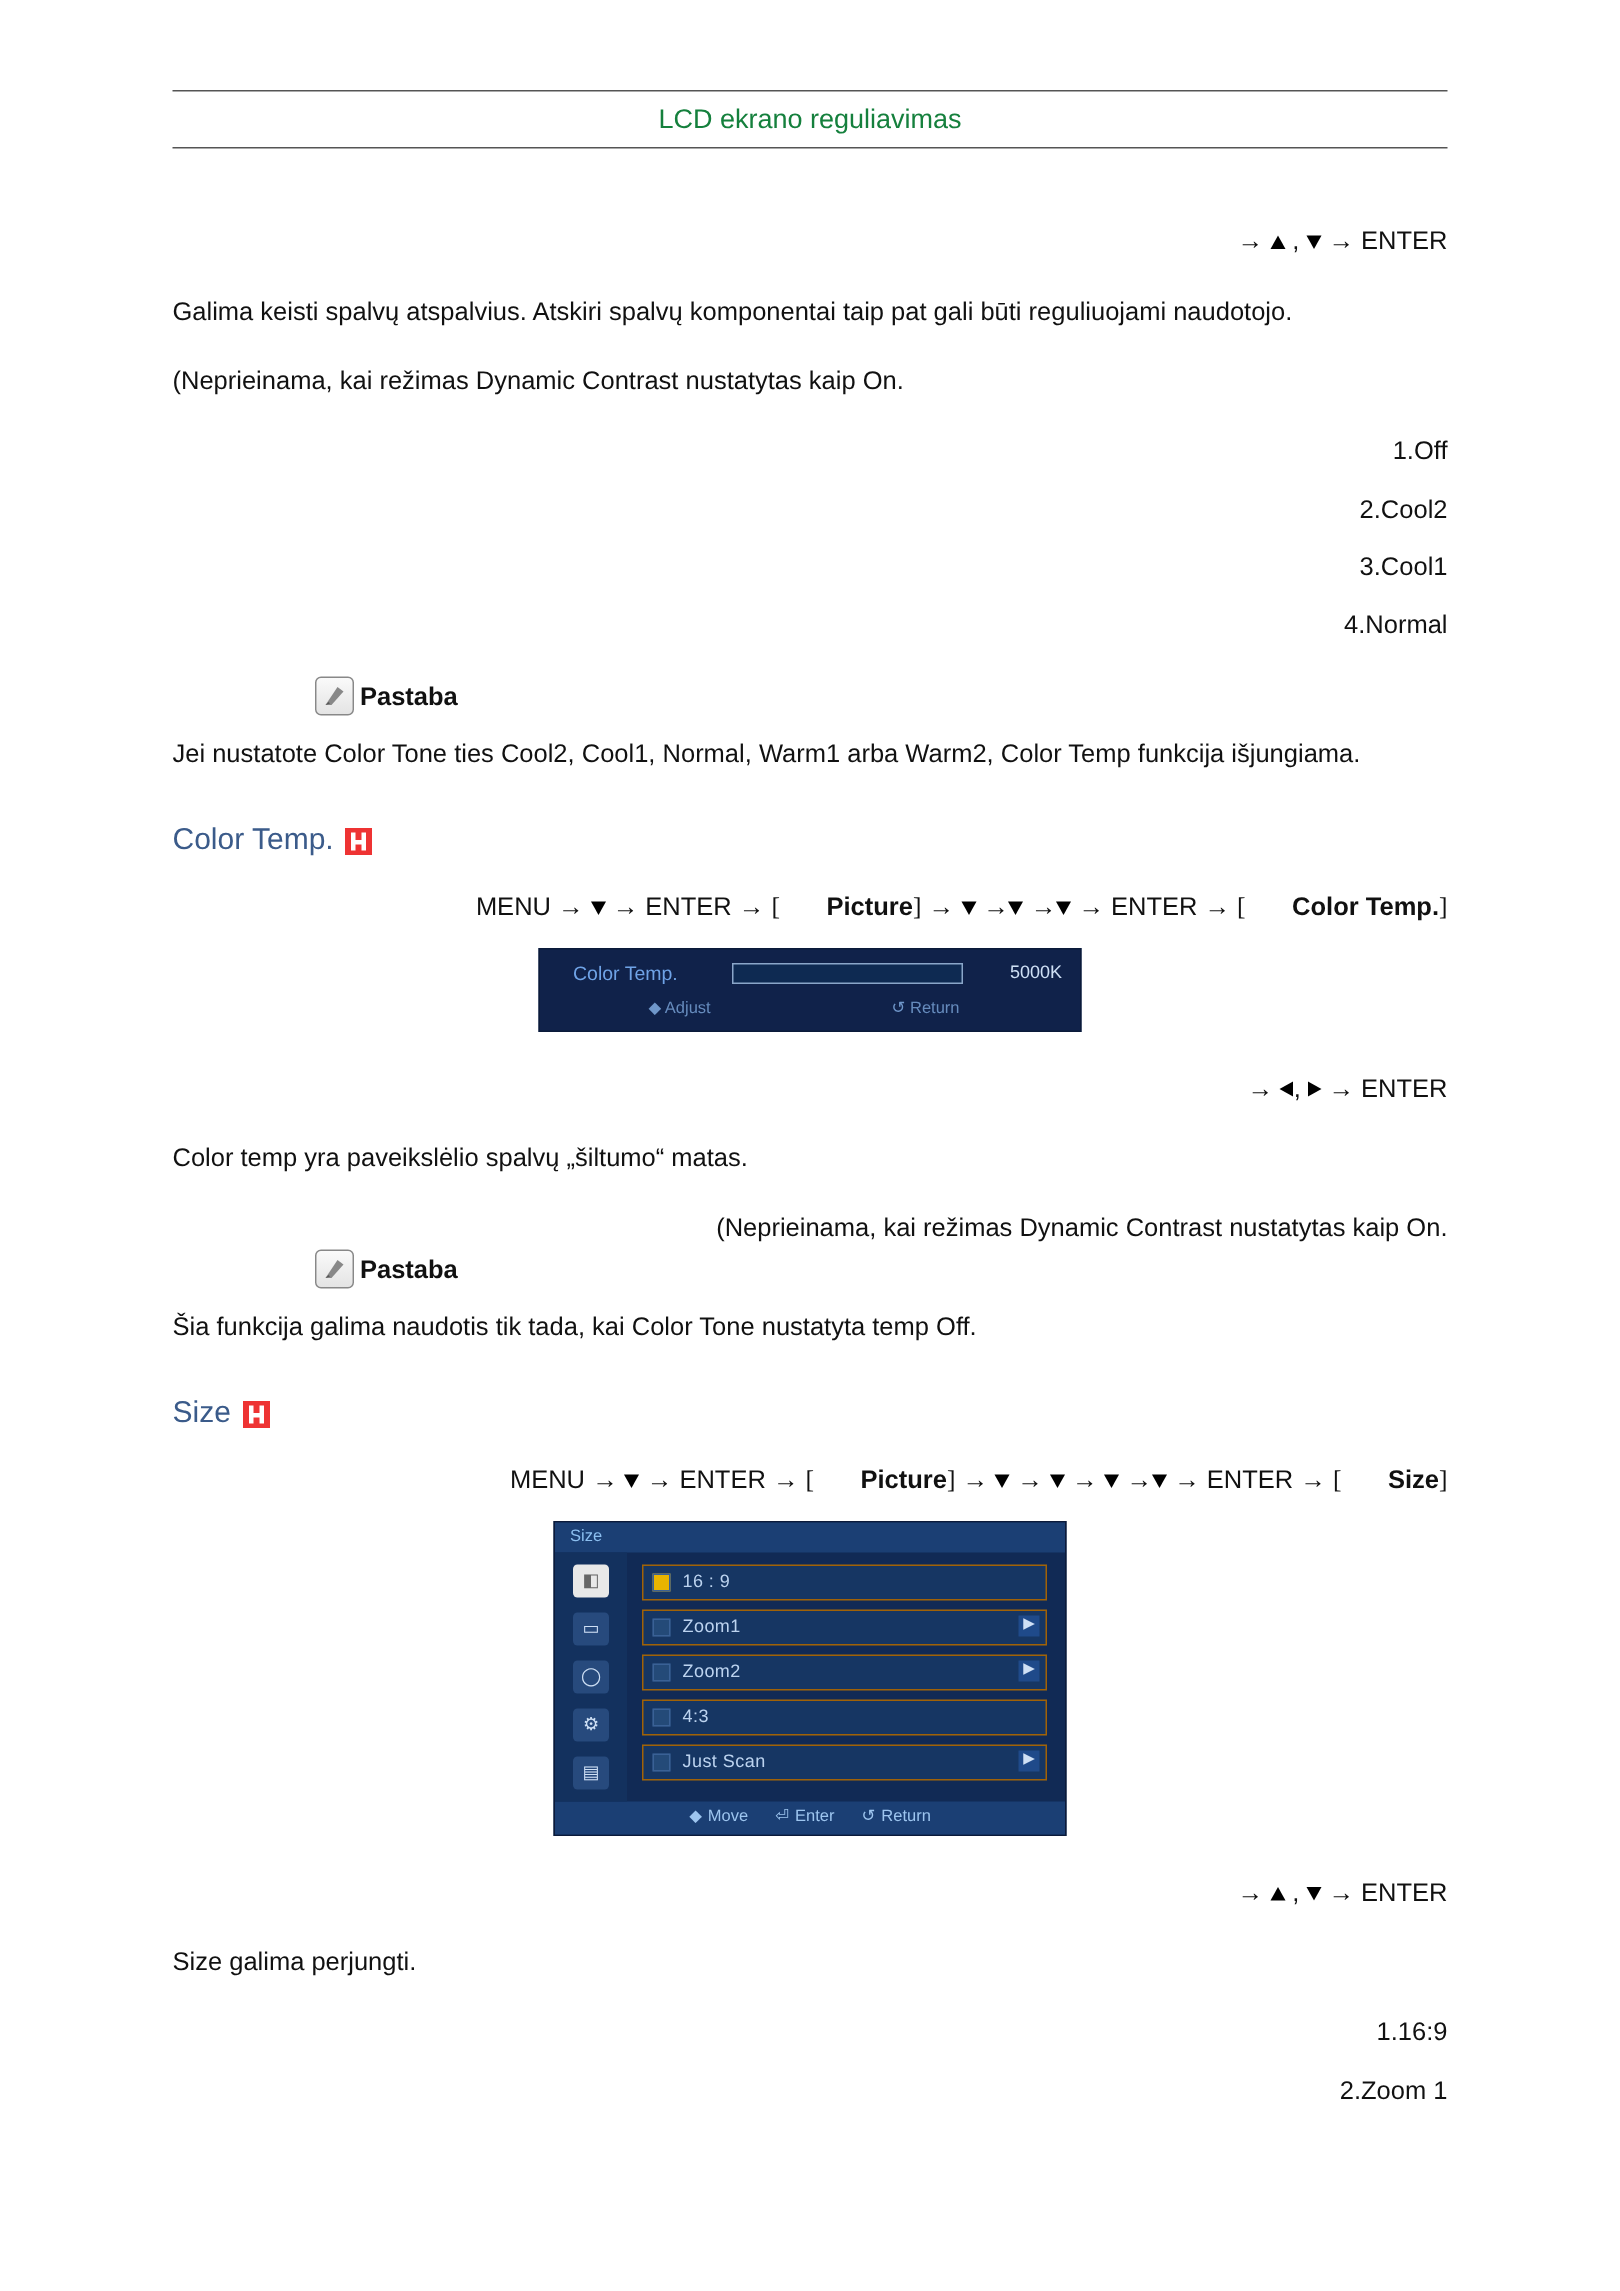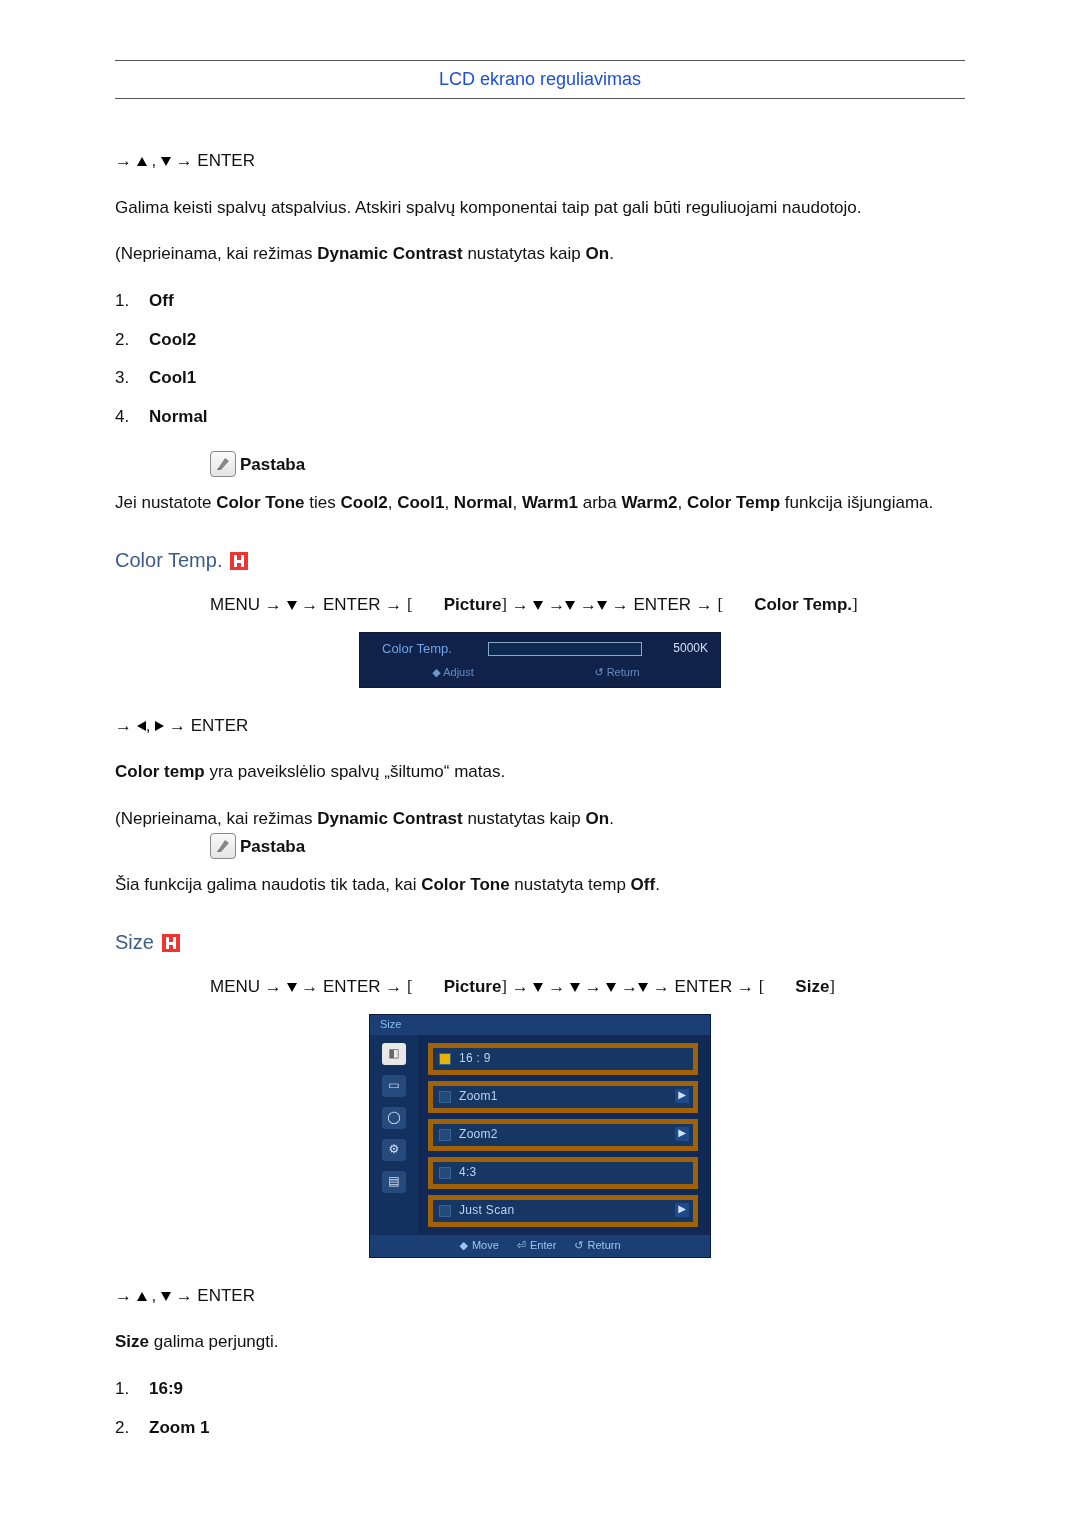--- a/index.html
+++ b/index.html
@@ -17,35 +17,36 @@
     box-sizing: border-box;
     padding: 50px 115px 60px 115px;
   }
   .rule-top {
     border-top: 1px solid #555;
     margin: 10px 0 8px 0;
   }
   .header-title {
     text-align: center;
     font-size: 18px;
-    color: #1d4ed8;
+    color: #15803d;
     margin-bottom: 8px;
   }
   .rule-mid {
     border-top: 1px solid #555;
     margin-bottom: 50px;
   }
   .body {
     font-size: 17px;
     line-height: 1.45;
     color: #111;
   }
   .indent {
     margin-left: 95px;
     margin-right: 0;
+    text-align: right;
   }
   .para {
     margin: 0 0 22px 0;
     text-align: justify;
   }
   .nav-line {
     margin: 0 0 22px 0;
   }
   ol.opts {
     list-style: none;
@@ -53,21 +54,21 @@
     padding: 0;
   }
   ol.opts li {
     margin: 6px 0 14px 0;
   }
   ol.opts li .num {
     display: inline-block;
     width: 34px;
     color: #111;
   }
-  .bold { font-weight: bold; }
+  .bold { font-weight: normal; }
   .note-row {
     display: flex;
     align-items: flex-end;
     gap: 4px;
     margin-bottom: 14px;
   }
   .note-icon {
     width: 24px;
     height: 24px;
     border: 1px solid #888;
@@ -211,21 +212,21 @@
     flex: 1;
     padding: 8px 12px 8px 10px;
     display: flex;
     flex-direction: column;
     gap: 6px;
   }
   .srow {
     display: flex;
     align-items: center;
     gap: 8px;
-    border: 5px solid #a16207;
+    border: 1px solid #a16207;
     background: #163663;
     padding: 2px 6px;
     height: 18px;
     position: relative;
   }
   .srow .chk {
     width: 10px;
     height: 10px;
     background: #244a78;
     border: 1px solid #3a6196;

